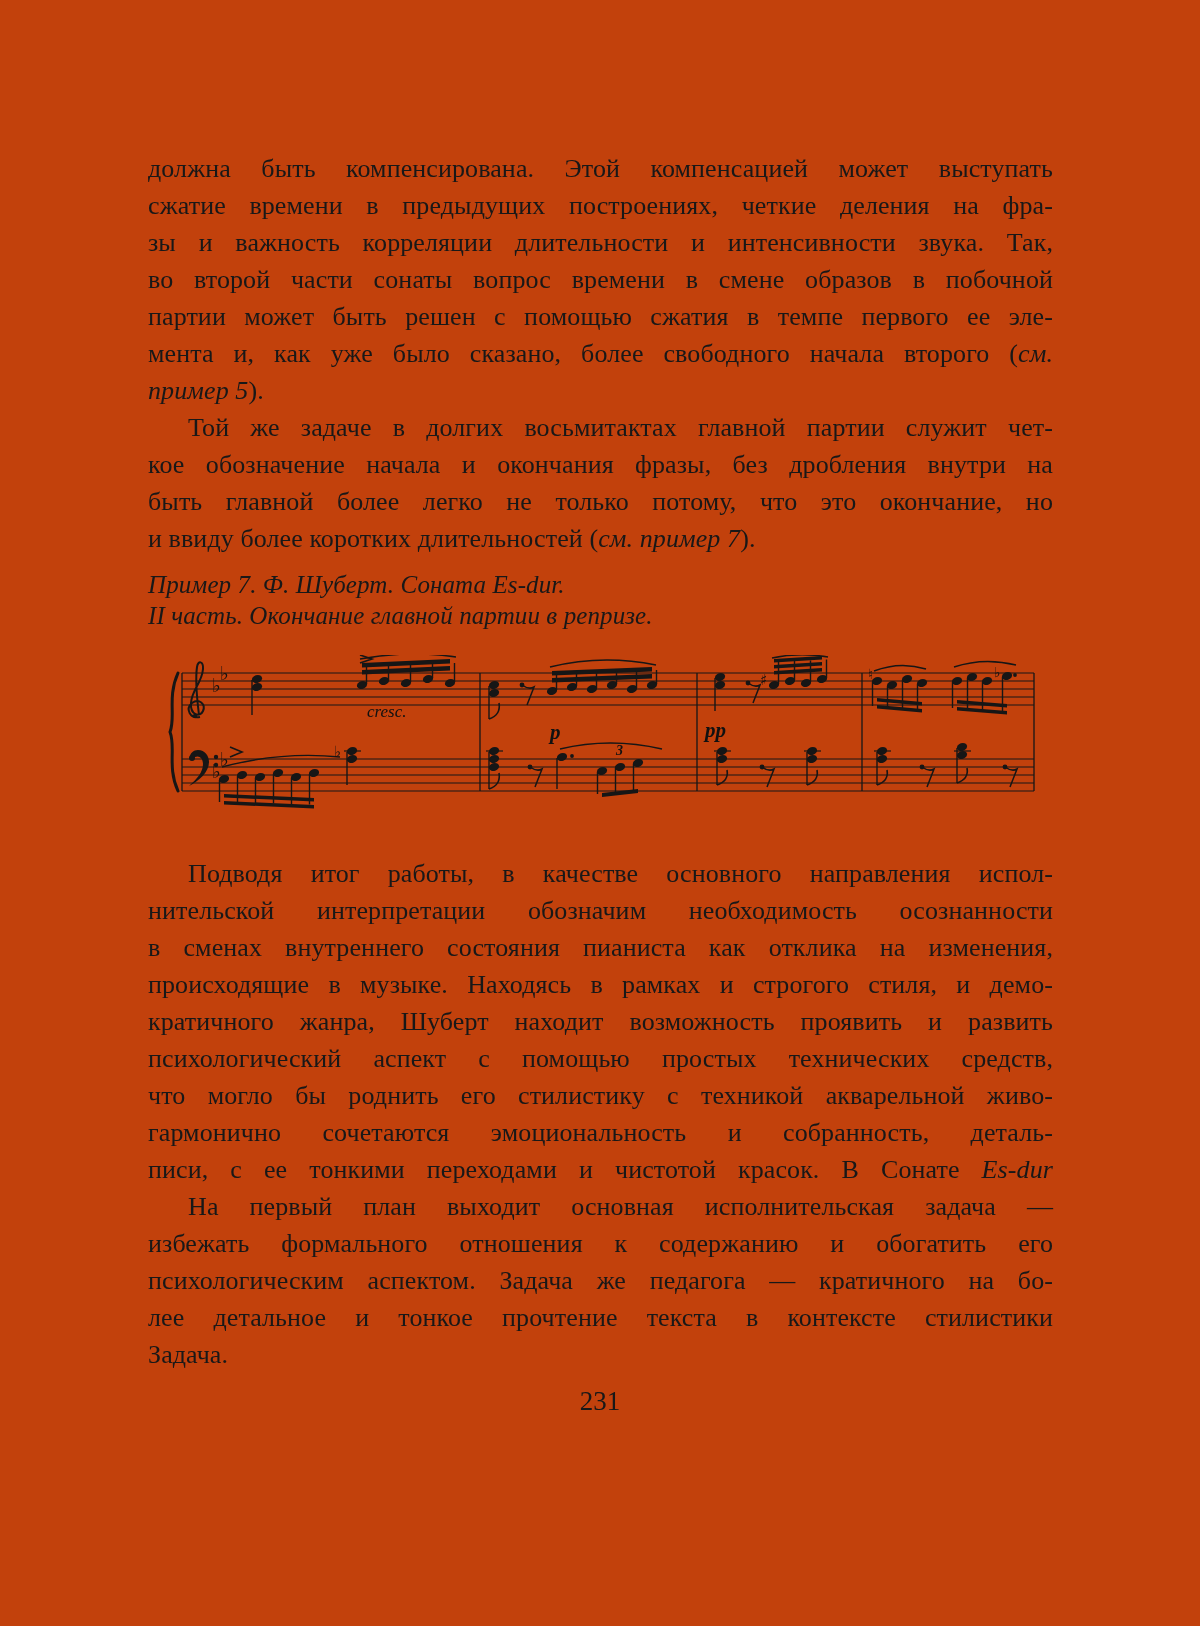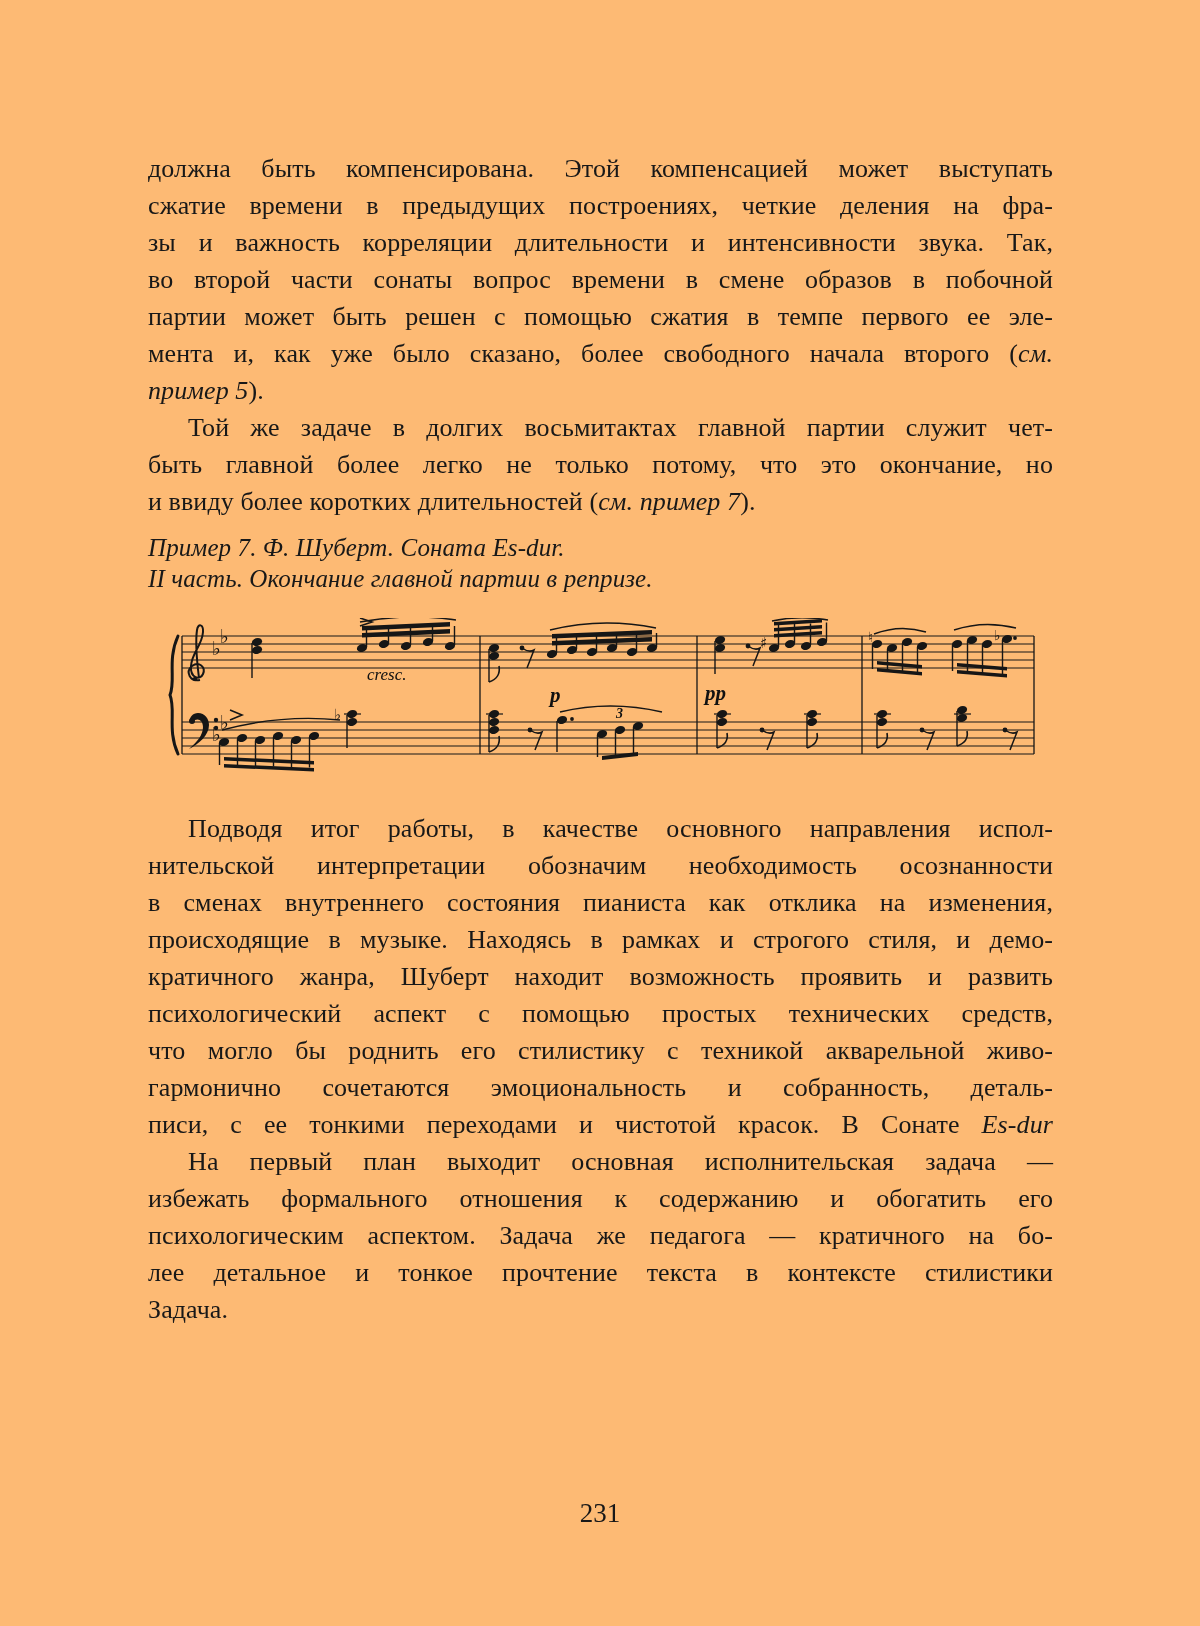--- a/index.html
+++ b/index.html
@@ -1,20 +1,20 @@
 <!DOCTYPE html>
 <html><head>
 <meta charset="utf-8">
 <style>
   html,body{margin:0;padding:0;background:#e8e8e8;}
   .page{
     position:relative;
     width:1200px;height:1626px;
     margin:0 auto;
-    background:#fdba74;
+    background:#c2410c;
     color:#181818;
     font-family:"Liberation Serif","DejaVu Serif",serif;
     overflow:hidden;
   }
   .text-block{
     position:absolute;
     top:150px;left:148px;width:905px;
   }
   .para{margin:0;}
   .line{
@@ -41,21 +41,21 @@
     width:875px;height:168px;
   }
   .stave-stroke{stroke:#161616;stroke-width:1.1;}
   .music-text{font-family:"Liberation Serif",serif;font-style:italic;fill:#111;}
   .dyn{font-weight:bold;font-size:21px;}
   .cresc{font-size:17px;}
   .trip{font-size:14px;font-weight:bold;}
   .accdt{font-family:"DejaVu Sans",sans-serif;fill:#111;}
   .footer-num{
     position:absolute;
-    top:1498px;left:0;width:1200px;
+    top:1386px;left:0;width:1200px;
     text-align:center;
     font-size:27px;
     color:#181818;
   }
 </style>
 </head>
 <body>
 
 <div class="page">
   <div class="text-block">
@@ -65,20 +65,21 @@
         <div class="line">сжатие времени в предыдущих построениях, четкие деления на фра-</div>
         <div class="line">зы и важность корреляции длительности и интенсивности звука. Так,</div>
         <div class="line">во второй части сонаты вопрос времени в смене образов в побочной</div>
         <div class="line">партии может быть решен с помощью сжатия в темпе первого ее эле-</div>
         <div class="line">мента и, как уже было сказано, более свободного начала второго (<i>см.</i></div>
         <div class="line last"><i>пример 5</i>).</div>
       </div>
 
     <div class="para indent">
         <div class="line">Той же задаче в долгих восьмитактах главной партии служит чет-</div>
+        <div class="line">кое обозначение начала и окончания фразы, без дробления внутри на</div>
         <div class="line">быть главной более легко не только потому, что это окончание, но</div>
         <div class="line last">и ввиду более коротких длительностей (<i>см. пример 7</i>).</div>
       </div>
 
     <div class="caption">
         <div class="line">Пример 7. Ф. Шуберт. Соната Es-dur.</div>
         <div class="line last">II часть. Окончание главной партии в репризе.</div>
       </div>
 
     <figure class="music">
@@ -330,21 +331,21 @@
           <line x1="792" y1="96" x2="809" y2="96" stroke="#161616" stroke-width="1.2"></line>
           <use href="#nh" x="800" y="92"></use>
             <use href="#nh" x="800" y="100"></use>
           <line x1="795" y1="93" x2="795" y2="128" stroke="#161616" stroke-width="1.4"></line>
           <path d="M795 128 q12 -4 10 -15" fill="none" stroke="#161616" stroke-width="1.6"></path>
         </g>
         <use href="#r8" x="843" y="112"></use>
       </svg>
     </figure>
 
-    <div class="para indent" style="margin-top:24px;">
+    <div class="para indent" style="margin-top:32px;">
         <div class="line">Подводя итог работы, в качестве основного направления испол-</div>
         <div class="line">нительской интерпретации обозначим необходимость осознанности</div>
         <div class="line">в сменах внутреннего состояния пианиста как отклика на изменения,</div>
         <div class="line">происходящие в музыке. Находясь в рамках и строгого стиля, и демо-</div>
         <div class="line">кратичного жанра, Шуберт находит возможность проявить и развить</div>
         <div class="line">психологический аспект с помощью простых технических средств,</div>
         <div class="line">что могло бы роднить его стилистику с техникой акварельной живо-</div>
         <div class="line">гармонично сочетаются эмоциональность и собранность, деталь-</div>
         <div class="line">писи, с ее тонкими переходами и чистотой красок. В Сонате <i>Es-dur</i></div>
       </div>

